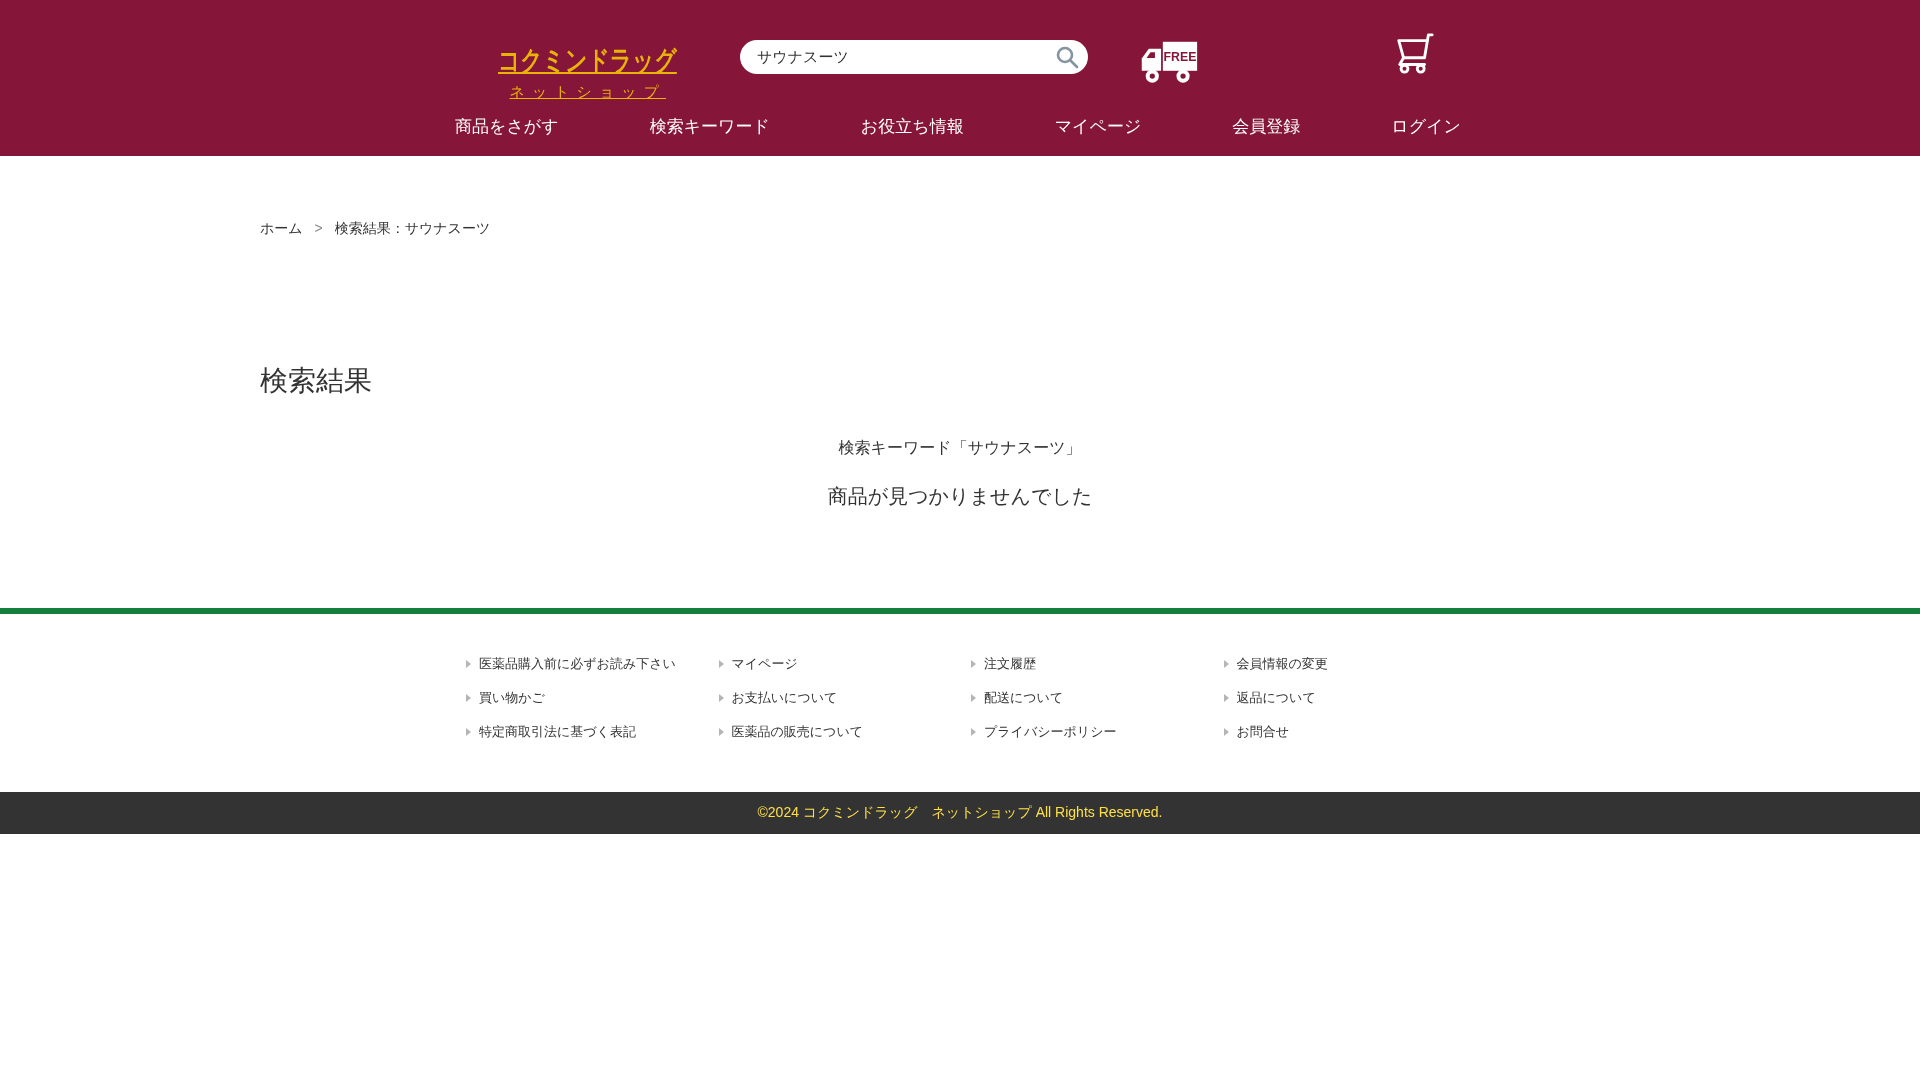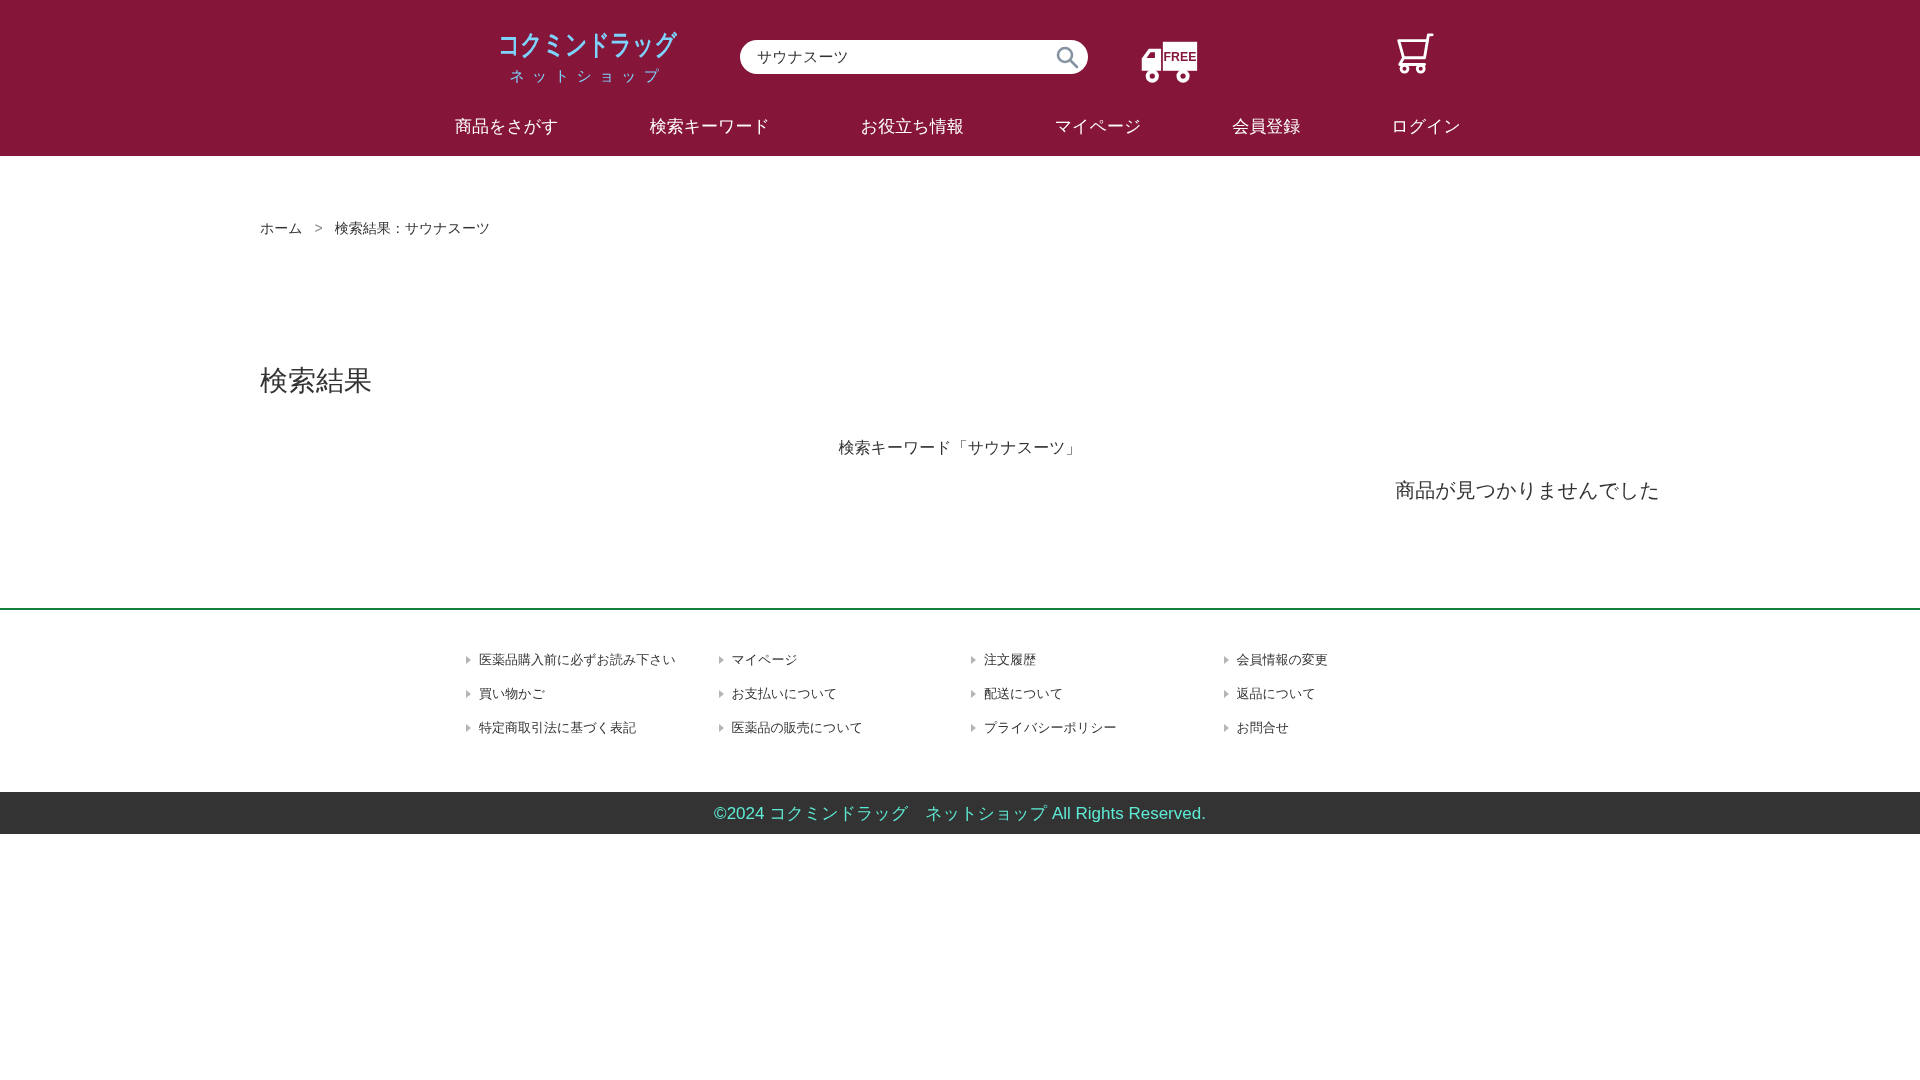--- a/index.html
+++ b/index.html
@@ -13,23 +13,24 @@
   
   .header {
     position: relative;
     width: 1920px;
     height: 156px;
     background: #851539;
   }
   .logo {
     position: absolute;
     left: 498px;
-    top: 26px;
-    color: #7dd3fc;
-    cursor: pointer;
+    top: 42px;
+    color: #eab308;
+    cursor: pointer;
+    text-decoration: underline;
   }
   .logo-text {
     font-size: 28px;
     font-weight: 900;
     white-space: nowrap;
     letter-spacing: 0;
     transform: scaleX(0.78);
     transform-origin: left center;
   }
   .logo-sub {
@@ -137,32 +138,32 @@
     color: #333;
   }
   .keyword-line {
     margin-top: 40px;
     text-align: center;
     font-size: 16px;
     line-height: 20px;
     color: #333;
   }
   .empty-message {
-    margin-top: 20px;
-    text-align: right;
+    margin-top: 26px;
+    text-align: center;
     font-size: 20px;
     line-height: 24px;
     color: #333;
   }
 
   
   .footer-links {
     width: 1920px;
     height: 184px;
-    border-top: 2px solid #15803d;
+    border-top: 6px solid #15803d;
     padding-top: 42px;
     background: #fff;
   }
   .footer-cols {
     width: 1032px;
     margin: 0 auto;
     padding-left: 22px;
     display: flex;
   }
   .footer-col { width: 258px; }
@@ -187,22 +188,22 @@
   }
   .copyright-bar {
     width: 1920px;
     height: 42px;
     background: #333333;
     display: flex;
     align-items: center;
     justify-content: center;
   }
   .copyright-text {
-    color: #5eead4;
-    font-size: 17px;
+    color: #fde047;
+    font-size: 14px;
   }
 </style>
 </head>
 <body>
 
 <div class="header">
 
   <div class="logo">
     <div class="logo-text">コクミンドラッグ</div>
     <div class="logo-sub">ネットショップ</div>

